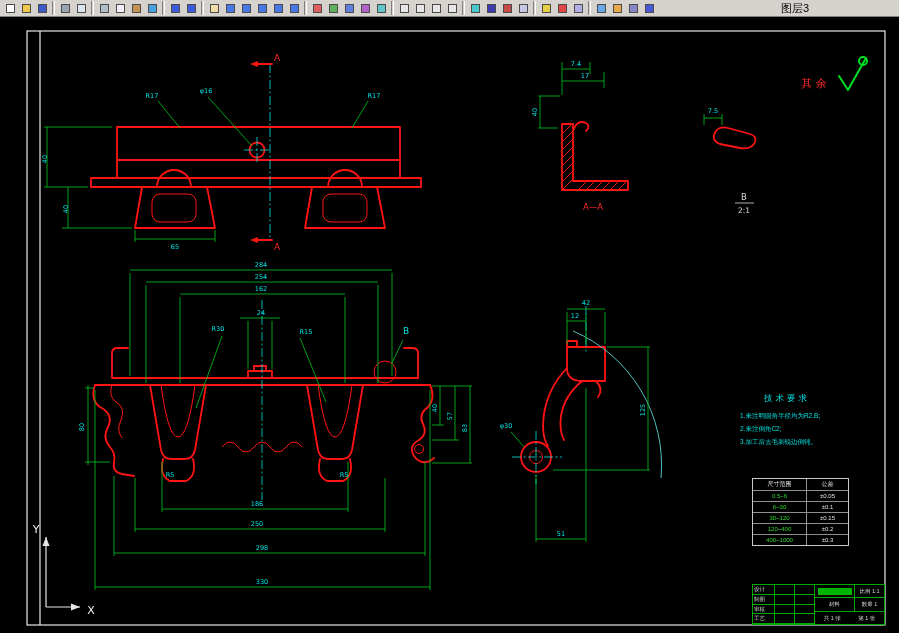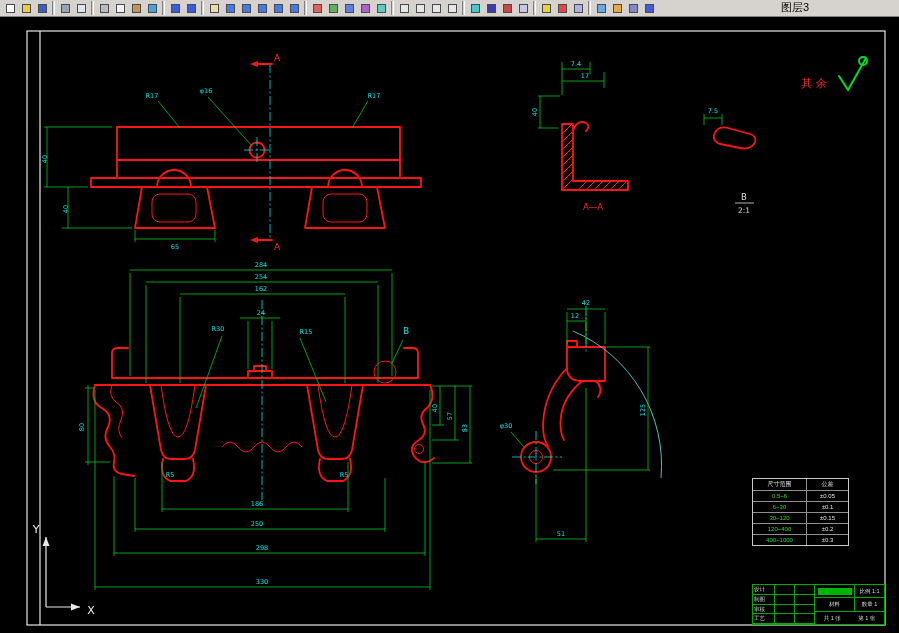--- a/index.html
+++ b/index.html
@@ -1,19 +1,19 @@
 <!DOCTYPE html>
 <html><head>
 <meta charset="utf-8">
 <style>
   *{margin:0;padding:0;box-sizing:border-box}
   html,body{width:899px;height:633px;background:#444;font-family:"Liberation Sans","DejaVu Sans",sans-serif}
   .screen{position:relative;width:899px;height:633px;background:#000;overflow:hidden}
   
-  .toolbar{position:absolute;top:0;left:0;width:899px;height:17px;background:#d6d3ce;display:flex;align-items:flex-end;padding:1px 2px;border-bottom:1px solid #7f7f7f;z-index:5}
+  .toolbar{position:absolute;top:0;left:0;width:899px;height:17px;background:#d6d3ce;display:flex;align-items:center;padding:1px 2px;border-bottom:1px solid #7f7f7f;z-index:5}
   .tb-icon{width:15px;height:14px;margin:0 .5px;display:flex;align-items:center;justify-content:center;background:#d6d3ce;flex:0 0 auto}
   .tb-icon i{display:block;width:9px;height:9px;border:1px solid #4a4a4a}
   .tb-sep{width:3px;height:14px;margin:0 2px;border-left:1px solid #808080;border-right:1px solid #ffffff;flex:0 0 auto}
   .layer-label{margin-left:auto;margin-right:88px;font-size:11px;line-height:15px;color:#000;white-space:nowrap}
   
   .canvas{position:absolute;top:17px;left:0;width:899px;height:616px;background:#000}
   svg{position:absolute;top:0;left:0;shape-rendering:geometricPrecision}
   svg text{font-family:"DejaVu Sans",sans-serif}
   .r{stroke:#ff1414;fill:none;stroke-width:1.8;stroke-linecap:round;stroke-linejoin:round}
   .r1{stroke:#ff1414;fill:none;stroke-width:1}
@@ -320,20 +320,26 @@
           <text x="575" y="318" fill="#00e5e5" font-size="6.5" text-anchor="middle">12</text>
           <text x="645" y="410" fill="#00e5e5" font-size="6.5" text-anchor="middle" transform="rotate(-90 645 410)">125</text>
           <text x="506" y="428" fill="#00e5e5" font-size="6.5" text-anchor="middle">φ30</text>
           <text x="561" y="536" fill="#00e5e5" font-size="6.5" text-anchor="middle">51</text>
           <text x="36" y="533" fill="#f0f0f0" font-size="11" text-anchor="middle">Y</text>
           <text x="91" y="614" fill="#f0f0f0" font-size="11" text-anchor="middle">X</text>
         </g>
     </svg>
   </div>
 
+  <div class="tech">
+    <div class="t">技术要求</div>
+    <div class="i">1.未注明圆角半径均为R2.B;</div>
+    <div class="i">2.未注倒角C2;</div>
+    <div class="i">3.加工后去毛刺锐边倒钝。</div>
+  </div>
 
   <div class="tt">
     <div class="tt-head">
       <div class="tt-cell c0">尺寸范围</div>
       <div class="tt-cell c1">公差</div>
     </div>
     <div>
         <div class="tt-row">
           <div class="tt-cell c0">0.5~6</div>
           <div class="tt-cell c1">±0.05</div>

